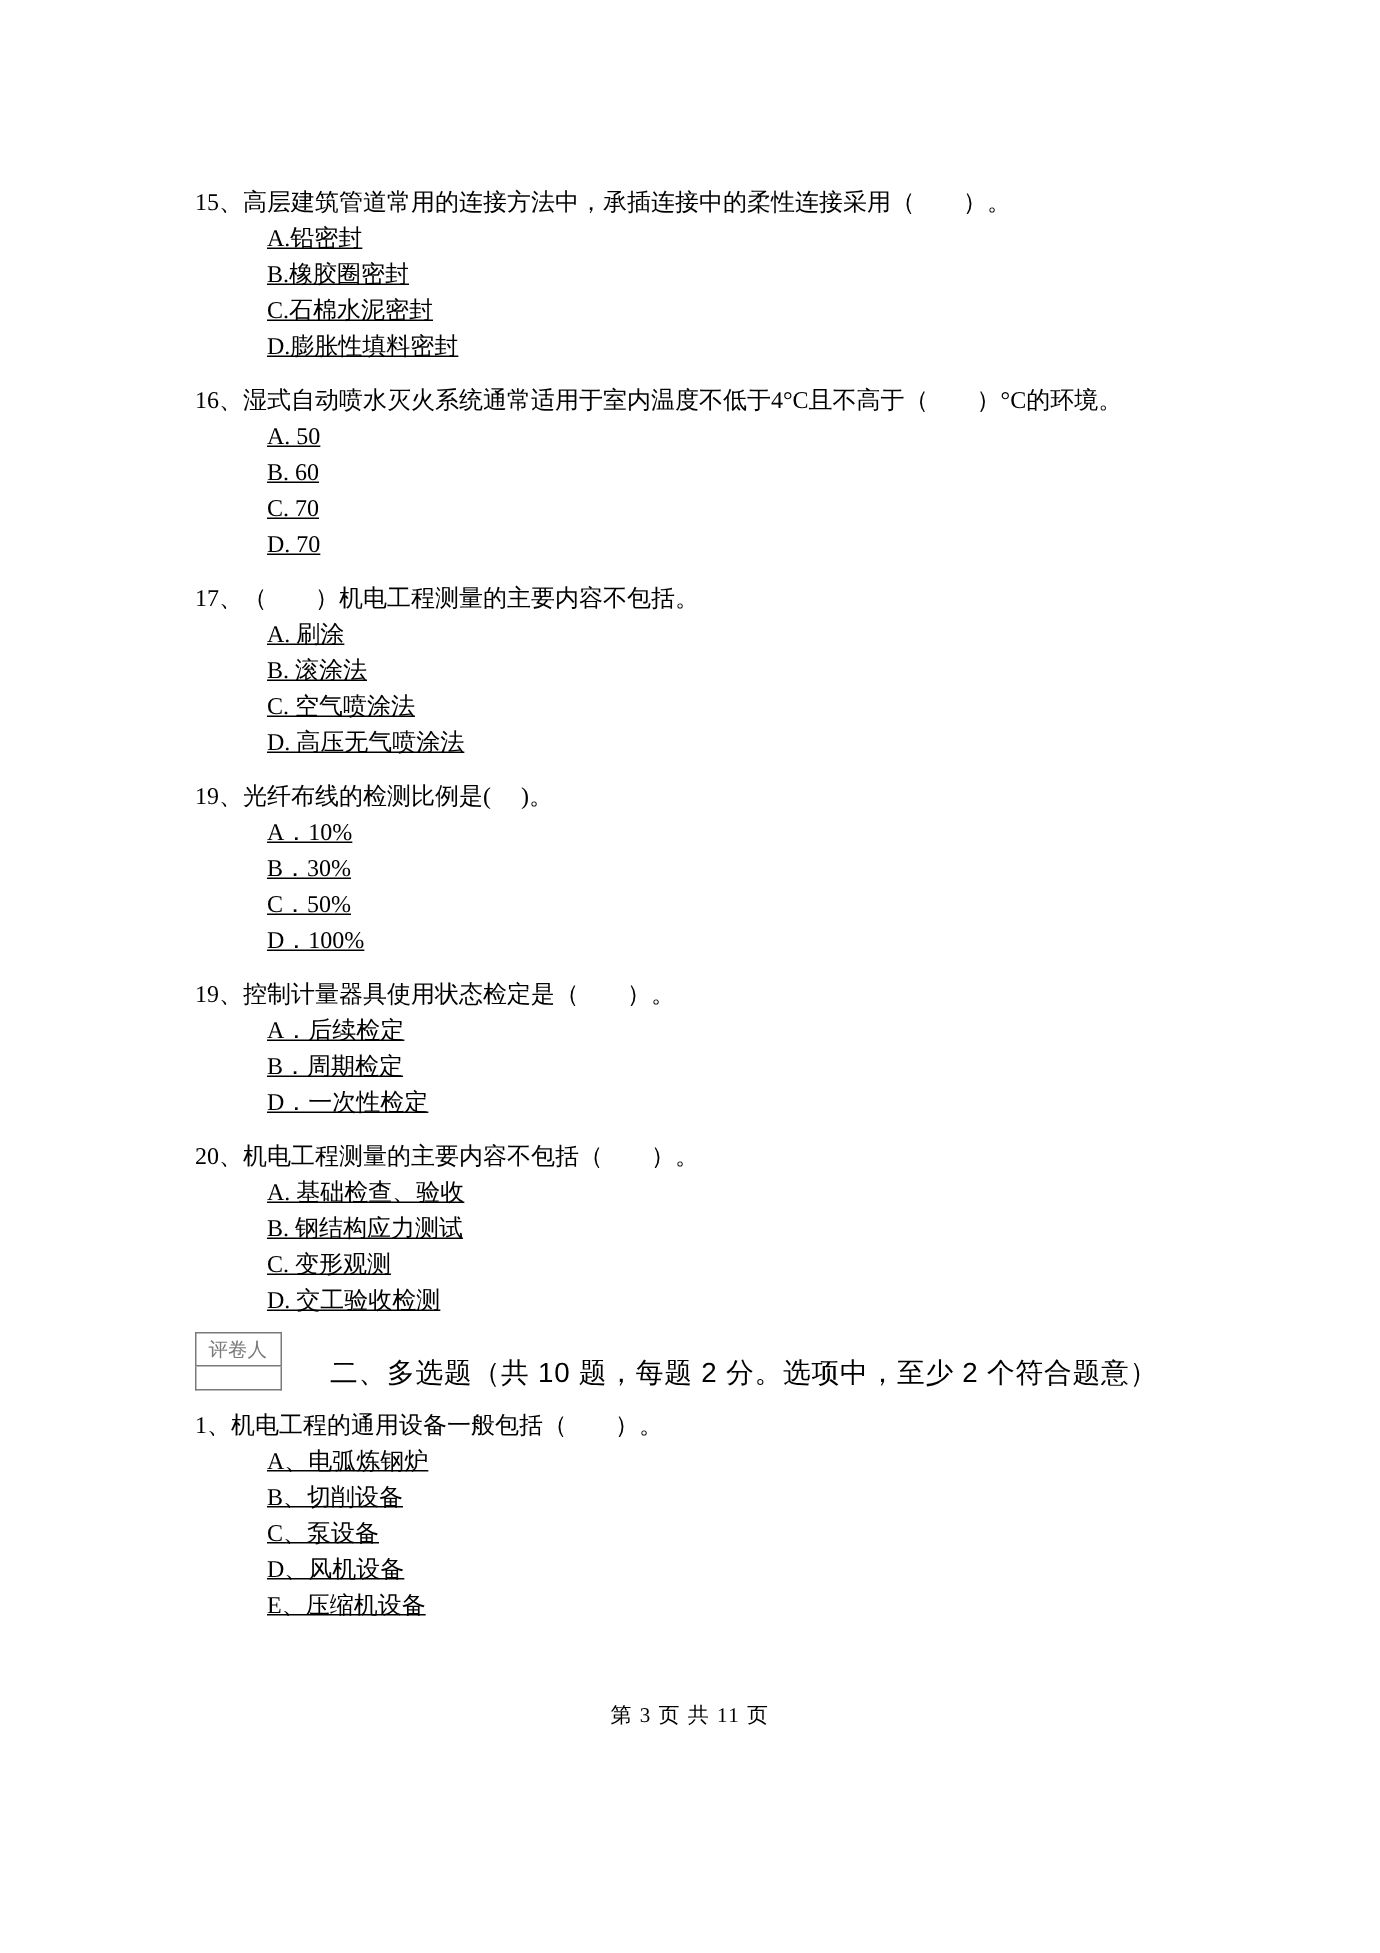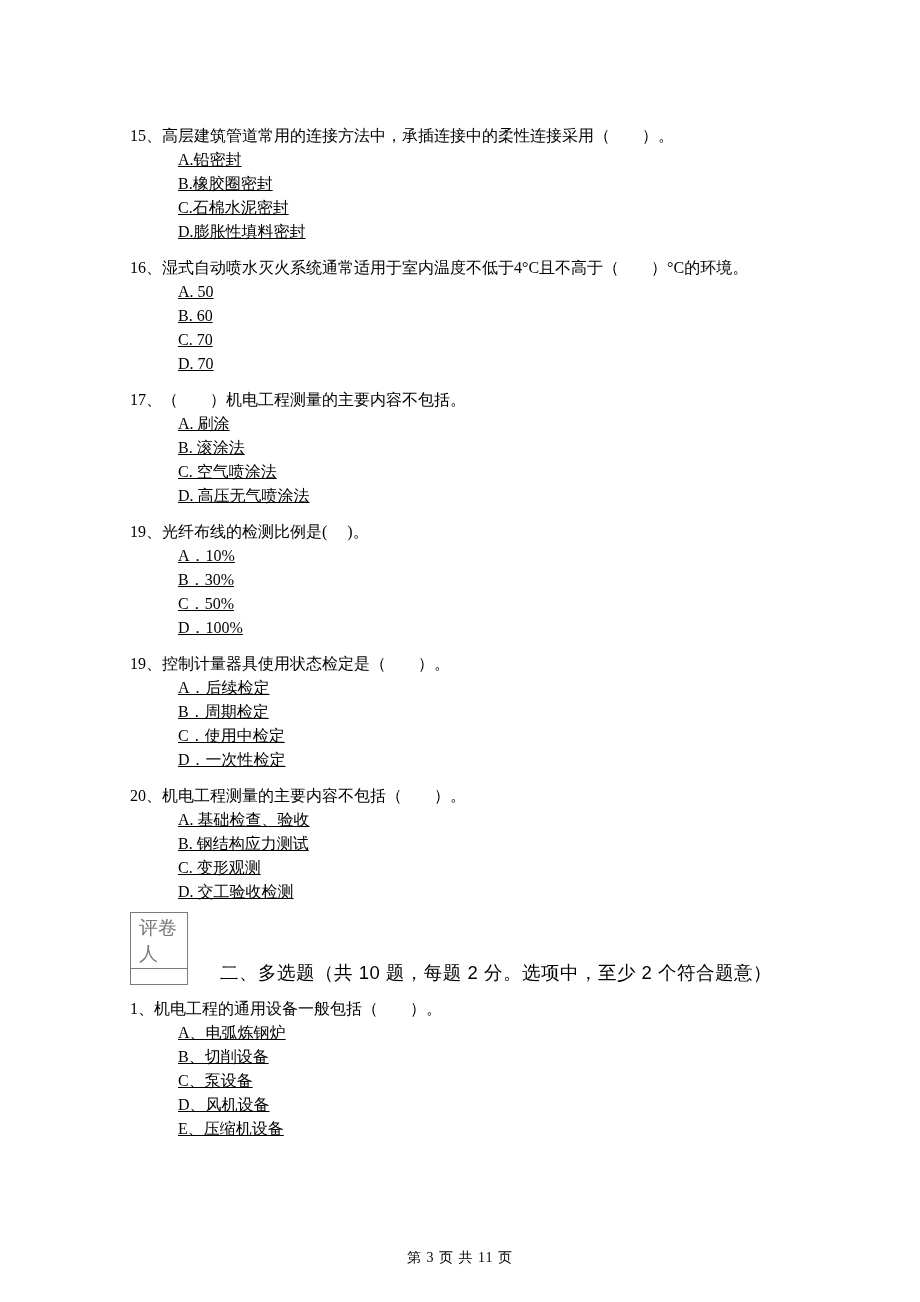--- a/index.html
+++ b/index.html
@@ -30,21 +30,21 @@
   .opt {
     line-height: 24px;
   }
   .section-box {
     display: inline-block;
     vertical-align: bottom;
   }
   .pingjuan {
     border: 1px solid #7a7a7a;
     color: #7a7a7a;
-    font-size: 19px;
+    font-size: 13px;
     padding: 2px 8px 1px 8px;
     width: 58px;
     box-sizing: border-box;
     text-align: left;
     display: block;
   }
   .pingjuan-blank {
     border: 1px solid #7a7a7a;
     border-top: none;
     height: 16px;
@@ -61,21 +61,21 @@
   .section-title {
     font-family: "SimHei", "黑体", sans-serif;
     font-size: 18.5px;
     font-weight: normal;
     margin-left: 32px;
     letter-spacing: 0.5px;
   }
   .footer {
     text-align: center;
     font-size: 14px;
-    margin-top: 108px;
+    margin-top: 52px;
     letter-spacing: 1px;
   }
 </style>
 </head>
 <body>
 
 <div class="page">
 
   <div class="question">
     <div class="qtext"><span>15、</span><span>高层建筑管道常用的连接方法中，承插连接中的柔性连接采用（　　）。</span></div>
@@ -115,21 +115,20 @@
       <div class="opt">C．50%</div>
       <div class="opt">D．100%</div>
     </div>
   </div>
 
   <div class="question">
     <div class="qtext"><span>19、</span><span>控制计量器具使用状态检定是（　　）。</span></div>
     <div class="options">
       <div class="opt">A．后续检定</div>
       <div class="opt">B．周期检定</div>
-      <div class="opt">C．使用中检定</div>
       <div class="opt">D．一次性检定</div>
     </div>
   </div>
 
   <div class="question">
     <div class="qtext"><span>20、</span><span>机电工程测量的主要内容不包括（　　）。</span></div>
     <div class="options">
       <div class="opt">A. 基础检查、验收</div>
       <div class="opt">B. 钢结构应力测试</div>
       <div class="opt">C. 变形观测</div>

